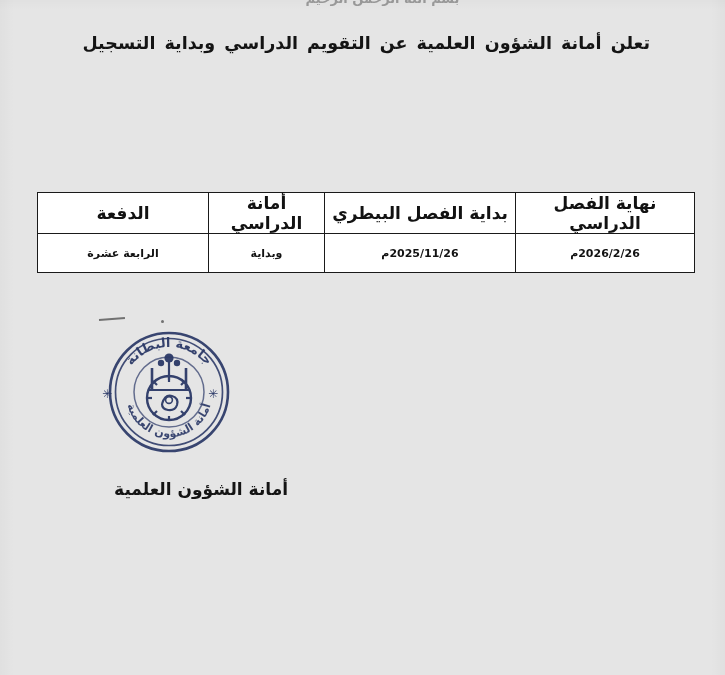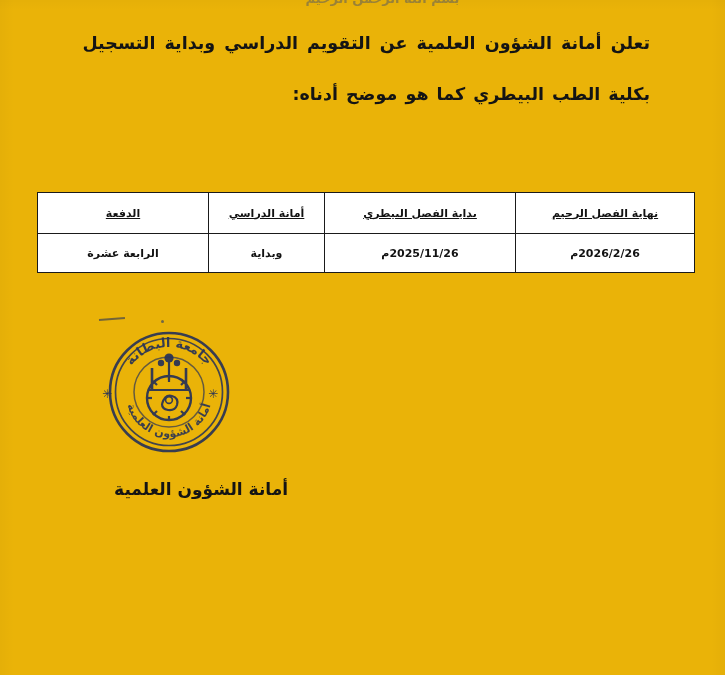--- a/index.html
+++ b/index.html
@@ -15,21 +15,21 @@
     overflow: hidden;
     font-family: "DejaVu Sans", "Liberation Sans", sans-serif;
     color: #111111;
     background: #fdfdfd;
   }
 
   
   #page {
     position: absolute;
     inset: 0;
-    background: #eab308;
+    background: #e5e5e5;
   }
 
   
   #page::before {
     content: "";
     position: absolute;
     inset: 0;
     background:
       linear-gradient(90deg, rgba(0,0,0,0.022) 0px, rgba(0,0,0,0) 14px),
       linear-gradient(270deg, rgba(0,0,0,0.022) 0px, rgba(0,0,0,0) 14px),
@@ -90,24 +90,23 @@
   .calendar-table td,
   .calendar-table th {
     border: 1.4px solid #1a1a1a;
     text-align: center;
     vertical-align: middle;
     color: #121212;
     padding: 0;
   }
   .calendar-table thead th {
     height: 40px;
-    font-size: 11px;
+    font-size: 17px;
     font-weight: bold;
     letter-spacing: 0.2px;
-    text-decoration: underline;
   }
   .calendar-table tbody td {
     height: 38px;
     font-size: 11px;
     font-weight: bold;
   }
   .col-batch   { width: 170px; }
   .col-term    { width: 115px; }
   .col-start   { width: 190px; }
   .col-end     { width: 178px; }
@@ -172,26 +171,25 @@
 <body>
 
 <div id="page">
 
   <div class="cropped-header">
     <span>بسم الله الرحمن الرحيم</span>
   </div>
 
   <div class="intro-line intro-line-1">تعلن أمانة الشؤون العلمية عن التقويم الدراسي وبداية التسجيل</div>
 
-  <div class="intro-line intro-line-2">بكلية الطب البيطري كما هو موضح أدناه:</div>
 
   <table class="calendar-table">
     <thead>
       <tr>
-        <th class="col-end">نهاية الفصل الرحيم</th>
+        <th class="col-end">نهاية الفصل الدراسي</th>
         <th class="col-start">بداية الفصل البيطري</th>
         <th class="col-term">أمانة الدراسي</th>
         <th class="col-batch">الدفعة</th>
       </tr>
     </thead>
     <tbody>
       <tr>
         <td class="date-cell">2026/2/26م</td>
         <td class="date-cell">2025/11/26م</td>
         <td>وبداية</td>

